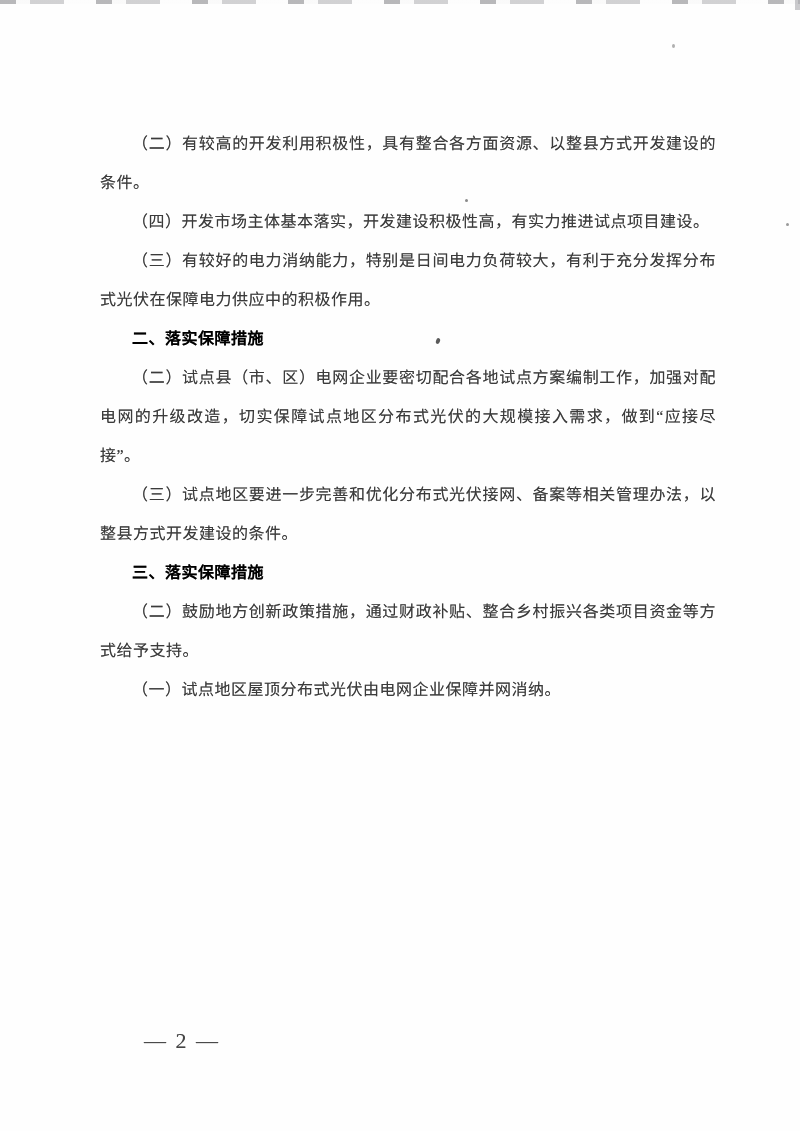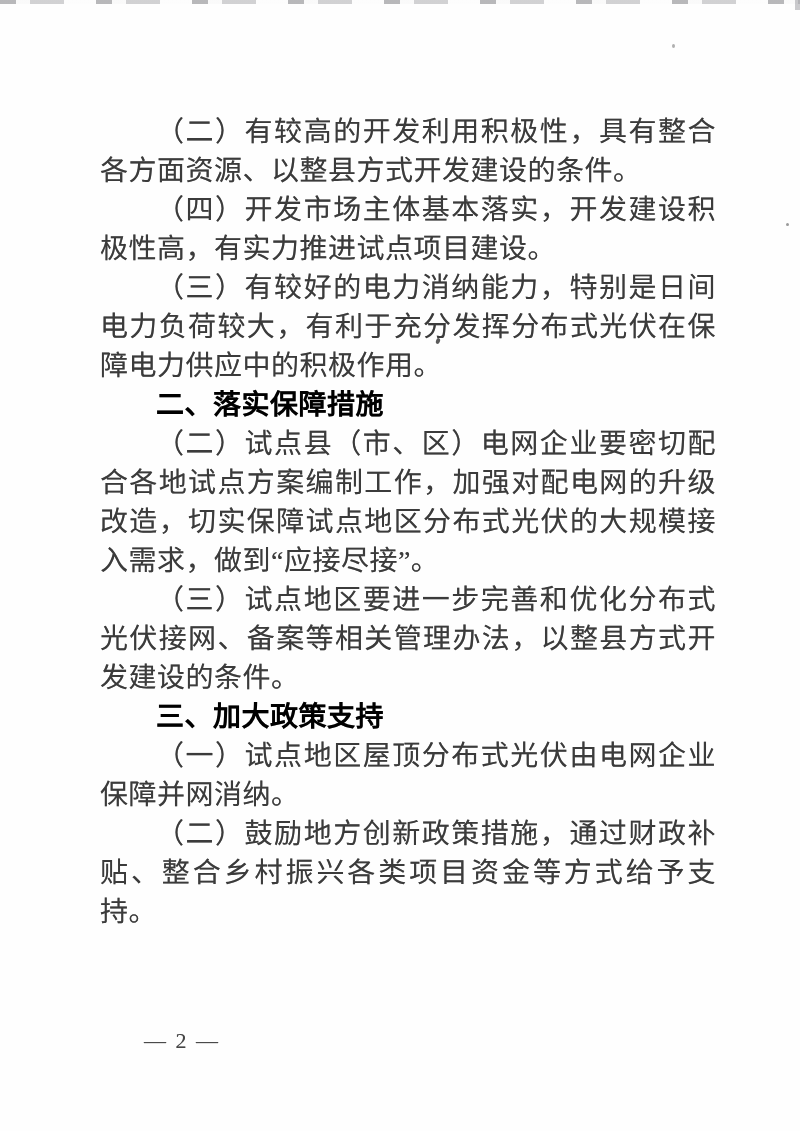--- a/index.html
+++ b/index.html
@@ -39,23 +39,23 @@
     background: #5a5a5a;
   }
   .speckle.s1 { left: 436px; top: 338px; width: 4px; height: 6px; transform: rotate(18deg); }
   .speckle.s2 { left: 465px; top: 199px; width: 3px; height: 3px; background: #8a8a8a; }
   .speckle.s3 { left: 786px; top: 223px; width: 3px; height: 3px; background: #9a9a9a; }
   .speckle.s4 { left: 672px; top: 44px;  width: 3px; height: 4px; background: #b0b0b0; }
 
   .doc-body {
     position: absolute;
     left: 100px;
-    top: 112px;
+    top: 124px;
     width: 616px;
-    font-size: 28px;
+    font-size: 16px;
     line-height: 39px;
     color: #3b3b3b;
     text-align: justify;
     letter-spacing: 0.5px;
     text-shadow: 0 0 0.5px rgba(70,70,70,0.55);
   }
   .doc-body p {
     margin: 0;
     text-indent: 2em;
   }
@@ -88,20 +88,20 @@
   <div class="speckle s3"></div>
   <div class="speckle s4"></div>
 
   <main class="doc-body">
     <p>（二）有较高的开发利用积极性，具有整合各方面资源、以整县方式开发建设的条件。</p>
     <p>（四）开发市场主体基本落实，开发建设积极性高，有实力推进试点项目建设。</p>
     <p>（三）有较好的电力消纳能力，特别是日间电力负荷较大，有利于充分发挥分布式光伏在保障电力供应中的积极作用。</p>
     <p class="heading">二、落实保障措施</p>
     <p>（二）试点县（市、区）电网企业要密切配合各地试点方案编制工作，加强对配电网的升级改造，切实保障试点地区分布式光伏的大规模接入需求，做到“应接尽接”。</p>
     <p>（三）试点地区要进一步完善和优化分布式光伏接网、备案等相关管理办法，以整县方式开发建设的条件。</p>
-    <p class="heading">三、加大政策支持</p>
+    <p class="heading">三、落实保障措施</p>
+    <p>（二）鼓励地方创新政策措施，通过财政补贴、整合乡村振兴各类项目资金等方式给予支持。</p>
     <p>（一）试点地区屋顶分布式光伏由电网企业保障并网消纳。</p>
-    <p>（二）鼓励地方创新政策措施，通过财政补贴、整合乡村振兴各类项目资金等方式给予支持。</p>
   </main>
 
   <div class="page-number">— 2 —</div>
 
 </div>
 
 </body></html>

